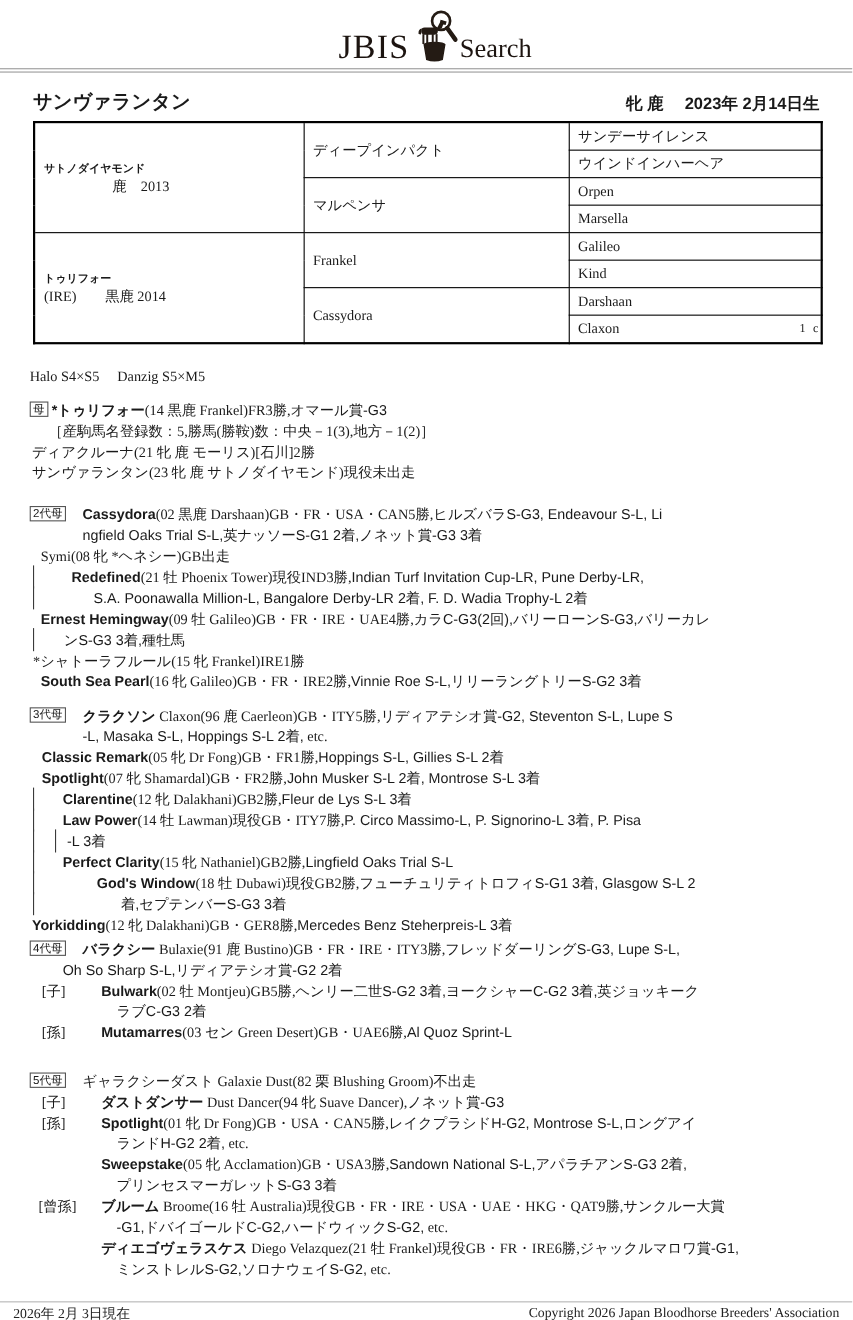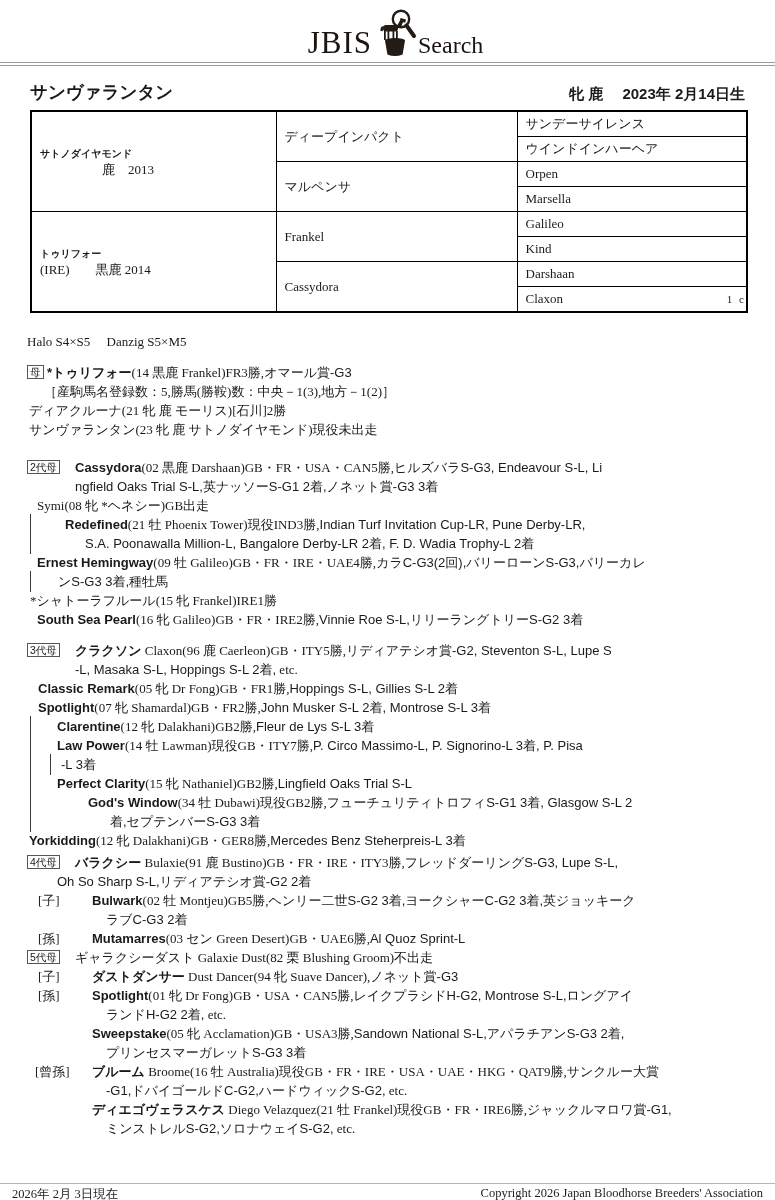--- a/index.html
+++ b/index.html
@@ -42,21 +42,21 @@
   .seg-r{font-family:"Liberation Serif","DejaVu Serif",serif;}
   .seg-g{font-family:"Liberation Sans","DejaVu Sans",sans-serif;}
   .boxlab{position:absolute;left:0;top:2px;border:1px solid #555;font-family:"Liberation Sans","DejaVu Sans",sans-serif;
     font-size:10.5px;line-height:12px;padding:0 2px;letter-spacing:0;}
   .tag{position:absolute;font-family:"Liberation Serif","DejaVu Serif",serif;}
   .tbar{position:absolute;top:-1px;bottom:-1px;width:0;border-left:1px solid #3a3a3a;}
   .sec0{margin-top:12px;}
   .sec1{margin-top:19px;}
   .sec2{margin-top:12px;}
   .sec3{margin-top:3px;}
-  .sec4{margin-top:0;}
+  .sec4{margin-top:25px;}
   
   .footer{position:absolute;left:0;right:0;top:1183px;border-top:1px solid #b5b5b5;
     padding:2px 12px 0 12px;display:flex;justify-content:space-between;
     font-size:12.5px;color:#222;}
 </style>
 </head>
 <body>
 
 <div class="logo-area">
   <span class="logo-text logo-jbis">JBIS</span>
@@ -158,21 +158,21 @@
       </div>
       <div class="section sec2">
         <div class="pline" style="padding-left: 48px;"><span class="boxlab">3代母</span><span class="seg-b">クラクソン</span><span class="seg-r"> Claxon(96 鹿  Caerleon)GB・ITY5勝,</span><span class="seg-g">リディアテシオ賞-G2, Steventon S-L, Lupe S</span></div>
         <div class="pline" style="padding-left: 48px;"><span class="seg-g">-L, Masaka S-L, Hoppings S-L 2着,</span><span class="seg-r"> etc.</span></div>
         <div class="pline" style="padding-left: 11px;"><span class="seg-b">Classic Remark</span><span class="seg-r">(05 牝  Dr Fong)GB・FR1勝,</span><span class="seg-g">Hoppings S-L, Gillies S-L 2着</span></div>
         <div class="pline" style="padding-left: 11px;"><span class="seg-b">Spotlight</span><span class="seg-r">(07 牝  Shamardal)GB・FR2勝,</span><span class="seg-g">John Musker S-L 2着, Montrose S-L 3着</span></div>
         <div class="pline" style="padding-left: 30px;"><span class="tbar" style="left: 3px;"></span><span class="seg-b">Clarentine</span><span class="seg-r">(12 牝  Dalakhani)GB2勝,</span><span class="seg-g">Fleur de Lys S-L 3着</span></div>
         <div class="pline" style="padding-left: 30px;"><span class="tbar" style="left: 3px;"></span><span class="seg-b">Law Power</span><span class="seg-r">(14 牡  Lawman)現役GB・ITY7勝,</span><span class="seg-g">P. Circo Massimo-L, P. Signorino-L 3着, P. Pisa</span></div>
         <div class="pline" style="padding-left: 34px;"><span class="tbar" style="left: 3px;"></span><span class="tbar" style="left: 23px;"></span><span class="seg-g">-L 3着</span></div>
         <div class="pline" style="padding-left: 30px;"><span class="tbar" style="left: 3px;"></span><span class="seg-b">Perfect Clarity</span><span class="seg-r">(15 牝  Nathaniel)GB2勝,</span><span class="seg-g">Lingfield Oaks Trial S-L</span></div>
-        <div class="pline" style="padding-left: 61px;"><span class="tbar" style="left: 3px;"></span><span class="seg-b">God's Window</span><span class="seg-r">(34 牡  Dubawi)現役GB2勝,</span><span class="seg-g">フューチュリティトロフィS-G1 3着, Glasgow S-L 2</span></div>
+        <div class="pline" style="padding-left: 61px;"><span class="tbar" style="left: 3px;"></span><span class="seg-b">God's Window</span><span class="seg-r">(18 牡  Dubawi)現役GB2勝,</span><span class="seg-g">フューチュリティトロフィS-G1 3着, Glasgow S-L 2</span></div>
         <div class="pline" style="padding-left: 83px;"><span class="tbar" style="left: 3px;"></span><span class="seg-g">着,セプテンバーS-G3 3着</span></div>
         <div class="pline" style="padding-left: 2px;"><span class="seg-b">Yorkidding</span><span class="seg-r">(12 牝  Dalakhani)GB・GER8勝,</span><span class="seg-g">Mercedes Benz Steherpreis-L 3着</span></div>
       </div>
       <div class="section sec3">
         <div class="pline" style="padding-left: 48px;"><span class="boxlab">4代母</span><span class="seg-b">バラクシー</span><span class="seg-r"> Bulaxie(91 鹿  Bustino)GB・FR・IRE・ITY3勝,</span><span class="seg-g">フレッドダーリングS-G3, Lupe S-L,</span></div>
         <div class="pline" style="padding-left: 30px;"><span class="seg-g">Oh So Sharp S-L,リディアテシオ賞-G2 2着</span></div>
         <div class="pline" style="padding-left: 65px;"><span class="tag seg-r" style="left: 11px;">[子]</span><span class="seg-b">Bulwark</span><span class="seg-r">(02 牡  Montjeu)GB5勝,</span><span class="seg-g">ヘンリー二世S-G2 3着,ヨークシャーC-G2 3着,英ジョッキーク</span></div>
         <div class="pline" style="padding-left: 79px;"><span class="seg-g">ラブC-G3 2着</span></div>
         <div class="pline" style="padding-left: 65px;"><span class="tag seg-r" style="left: 11px;">[孫]</span><span class="seg-b">Mutamarres</span><span class="seg-r">(03 セン  Green Desert)GB・UAE6勝,</span><span class="seg-g">Al Quoz Sprint-L</span></div>
       </div>

